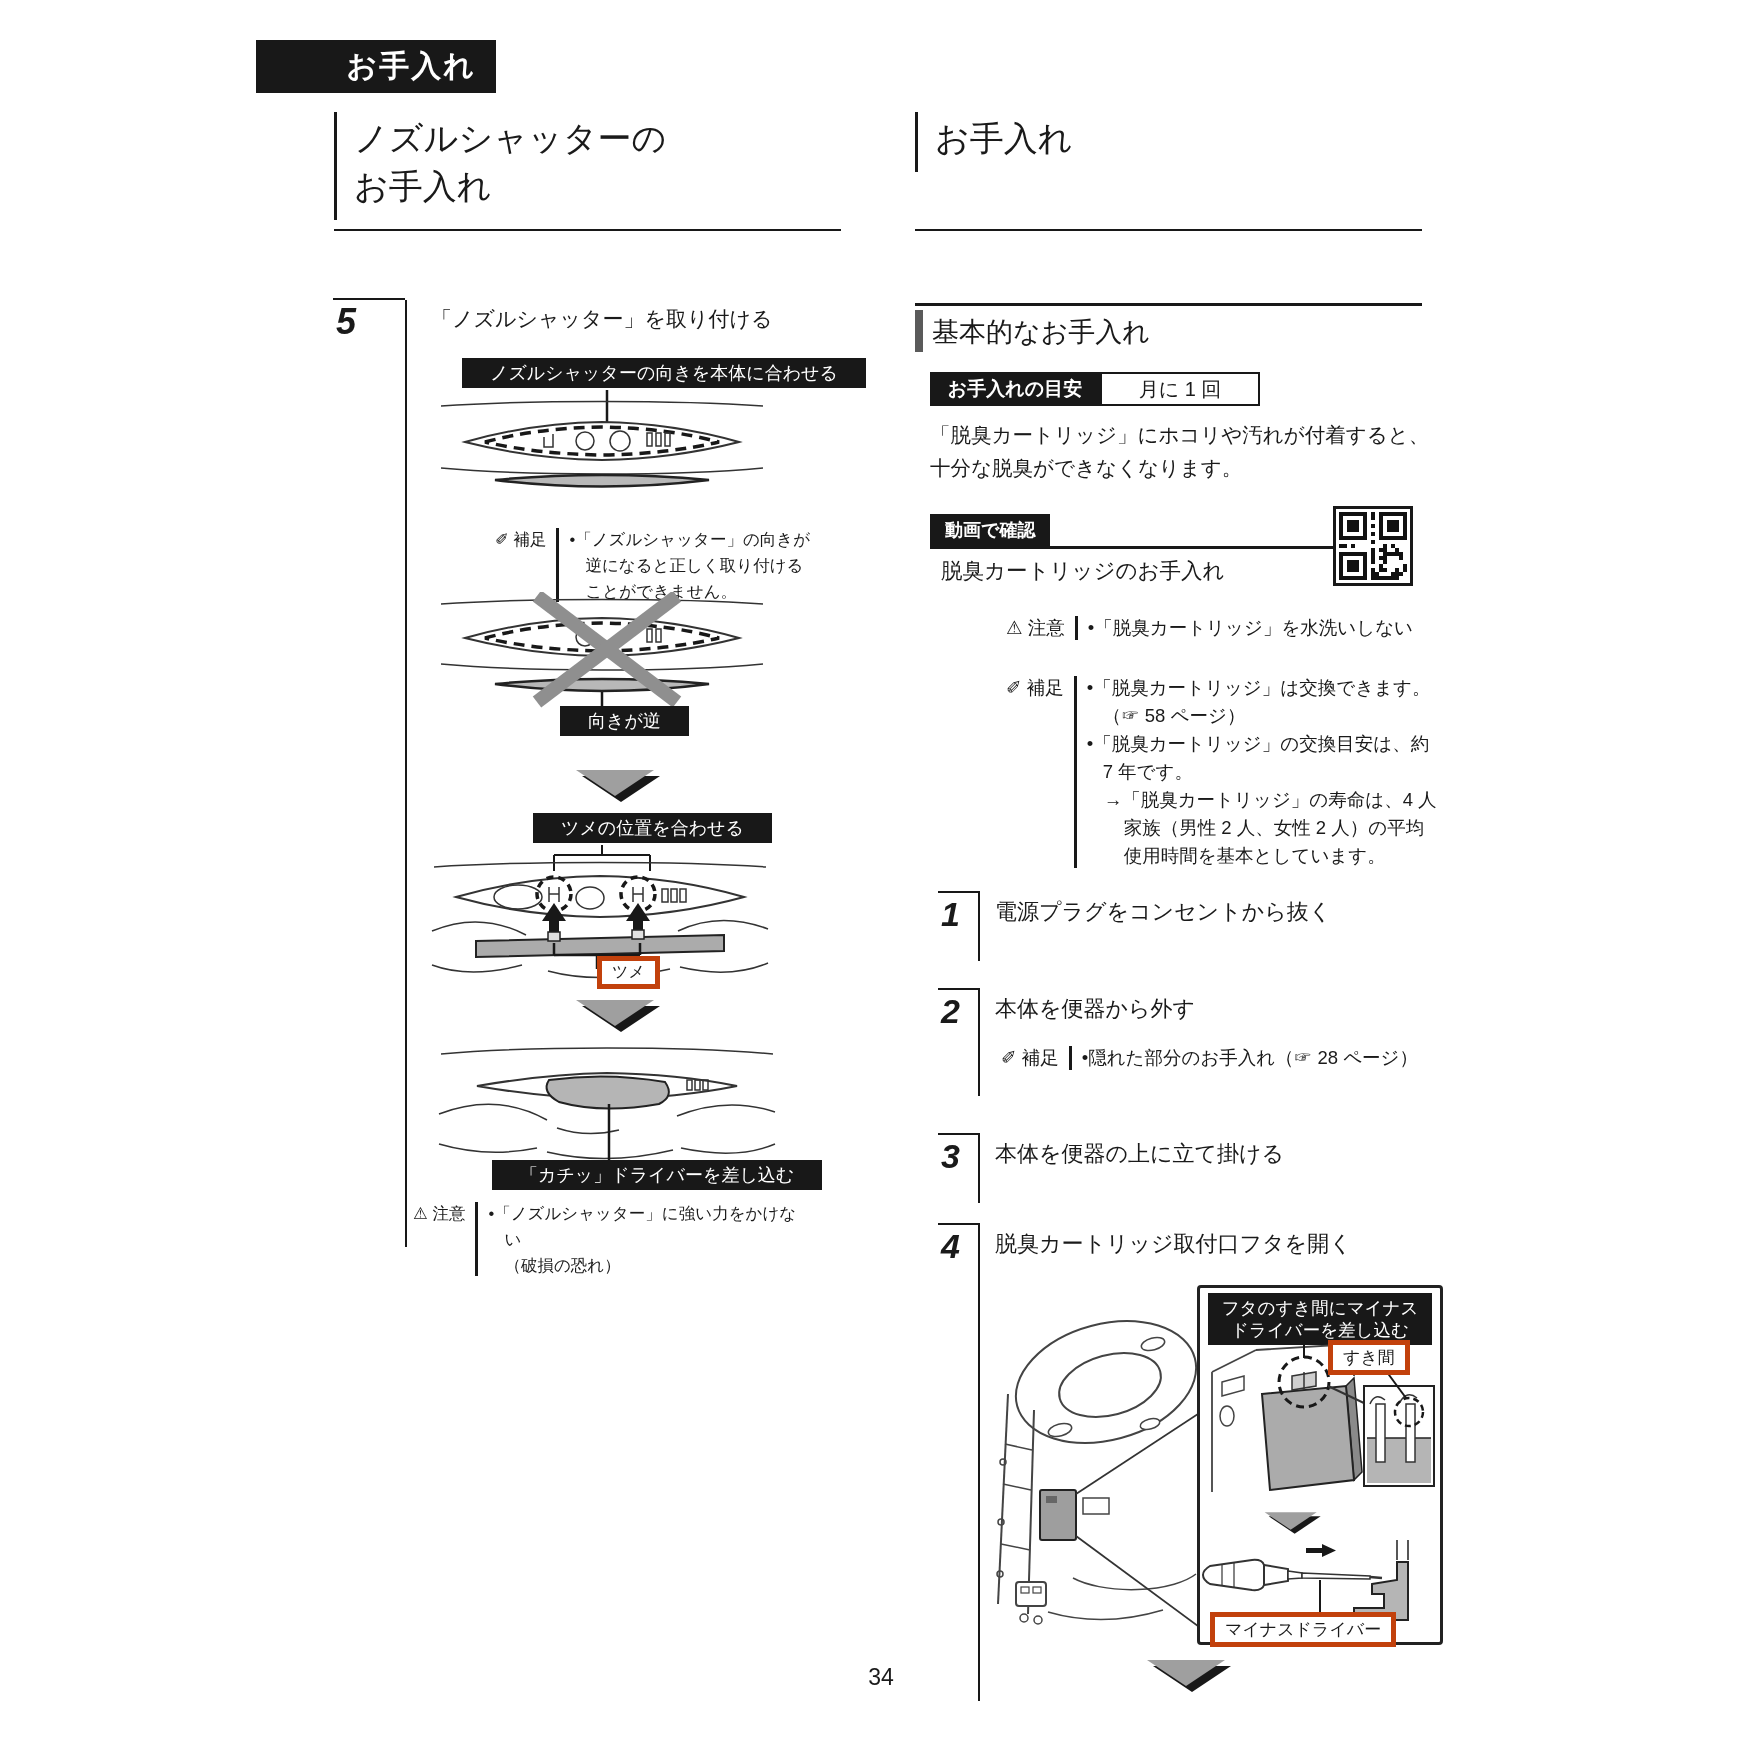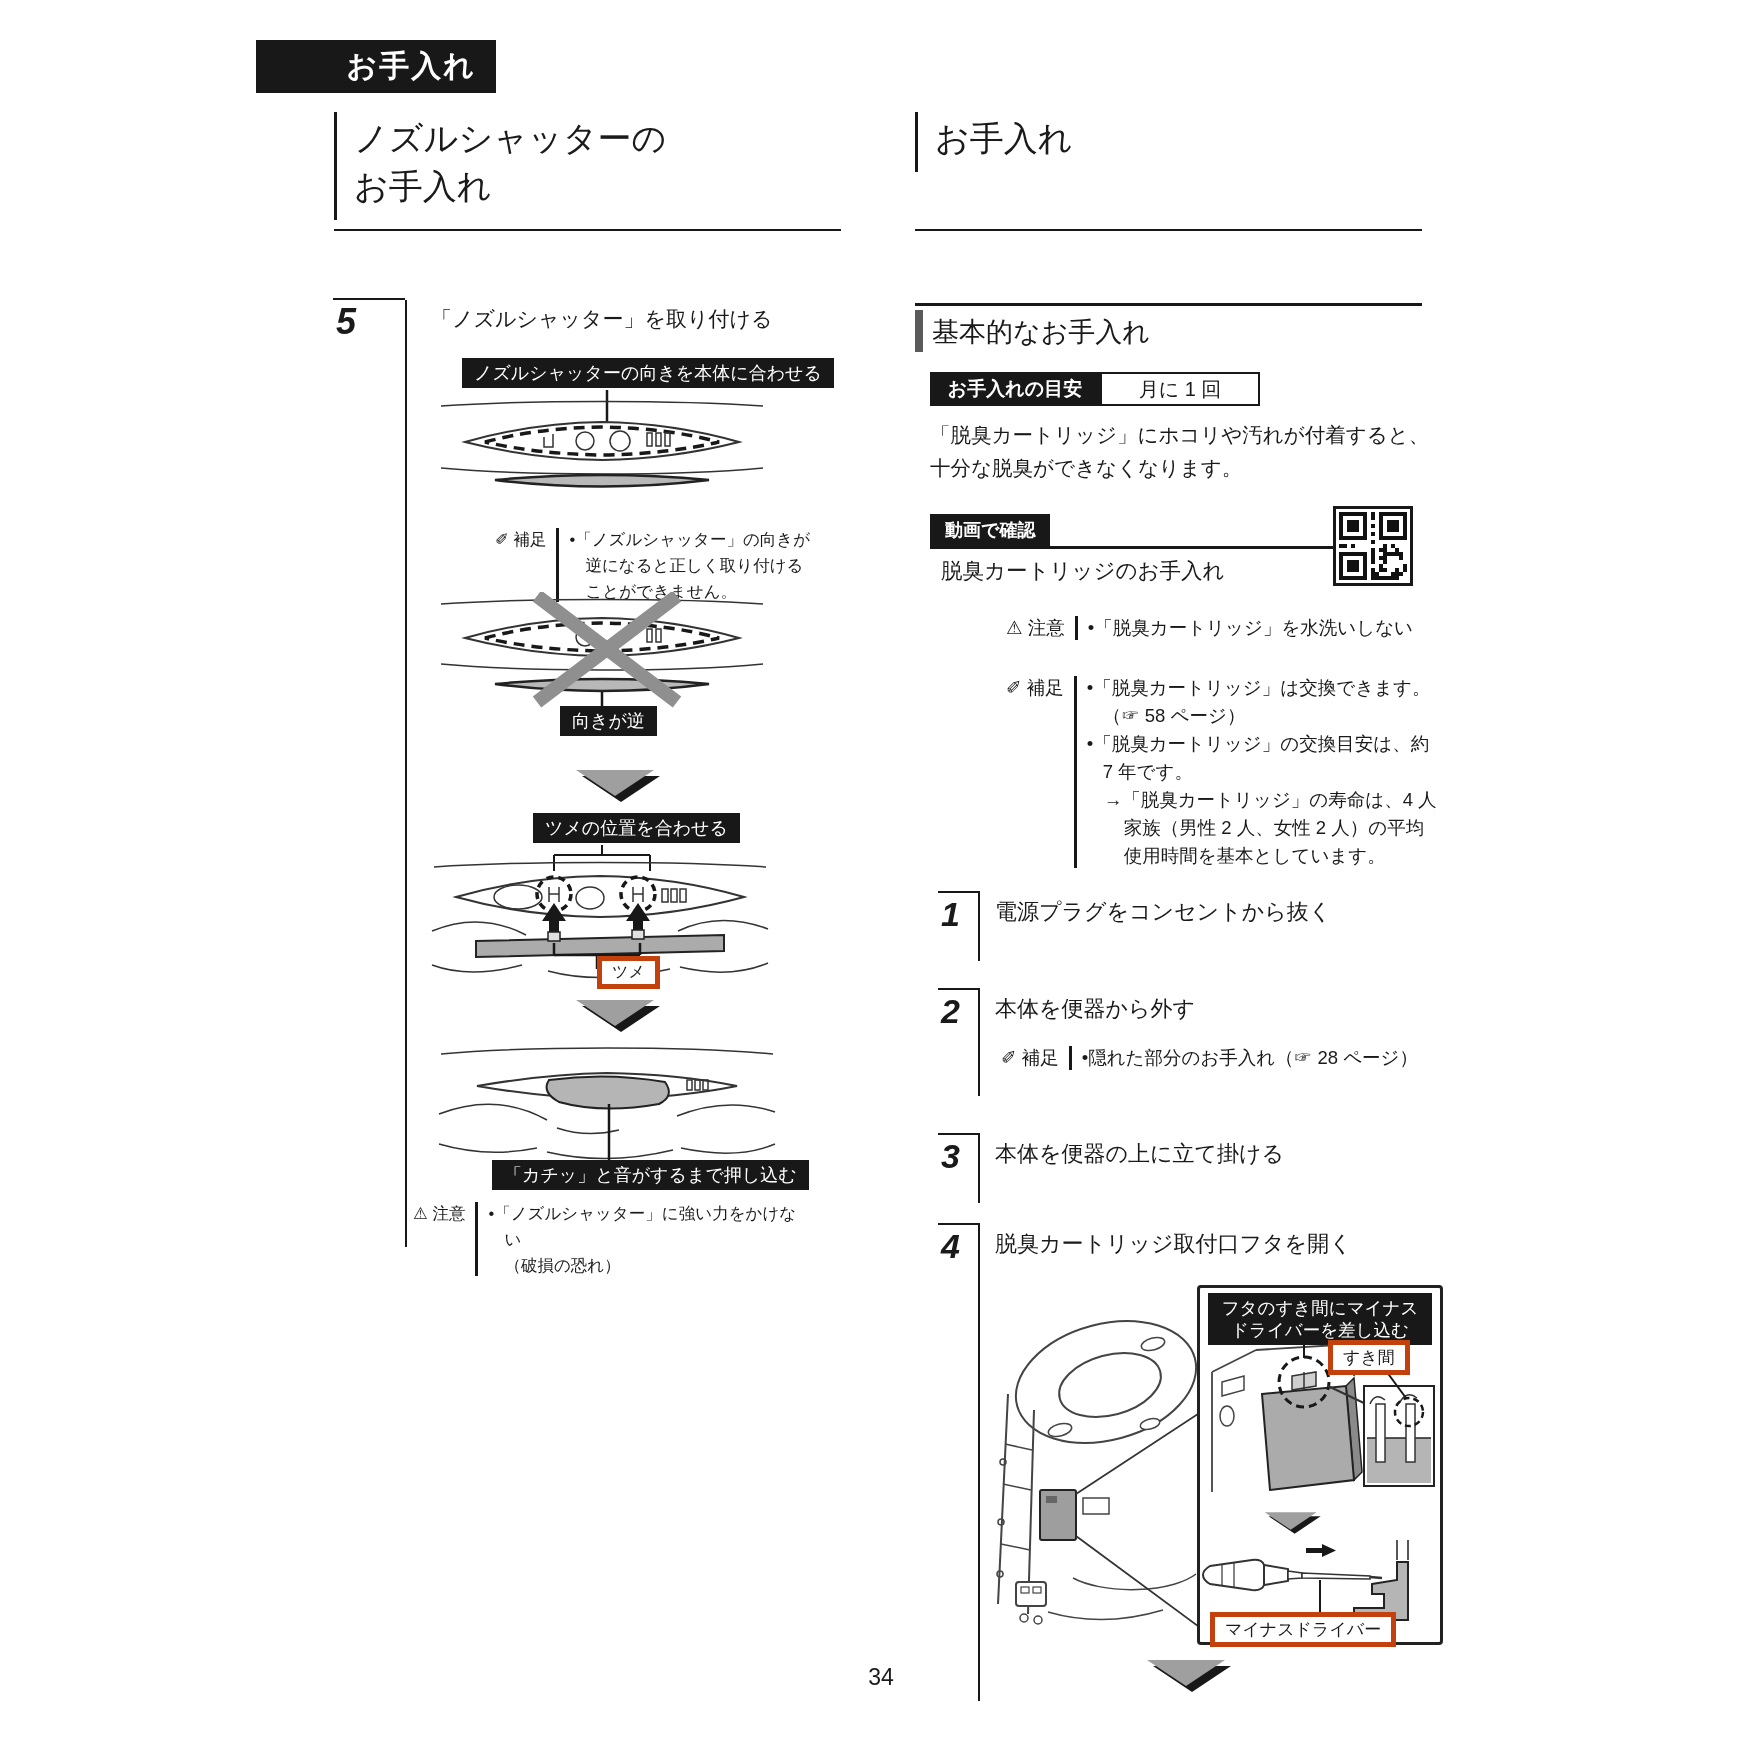--- a/index.html
+++ b/index.html
@@ -2,21 +2,21 @@
 <html><head>
 <meta charset="utf-8">
 <style>
 *{margin:0;padding:0;box-sizing:border-box}
 body{background:#e8e8e8;font-family:"Liberation Sans",sans-serif;color:#1a1a1a}
 .page{position:relative;width:1754px;height:1754px;background:#fff;overflow:hidden}
 .abs{position:absolute}
 .badge{background:#181818;color:#fff;font-weight:bold;font-size:30px;display:flex;align-items:center;justify-content:flex-end;padding-right:20px;letter-spacing:2px}
 .heading{border-left:3px solid #181818;padding:2px 0 10px 17px;font-size:34px;line-height:48px}
 .rule{background:#181818}
-.callout{background:#181818;color:#fff;font-size:18px;padding:3px 12px;white-space:nowrap;display:inline-block}
+.callout{background:#181818;color:#fff;font-size:18px;padding:3px 28px;white-space:nowrap;display:inline-block}
 .boxlabel{border:5px solid #c2410c;background:#fff;padding:1px 10px;white-space:nowrap;display:inline-block}
 .note{display:flex;align-items:stretch;font-size:16.5px;line-height:26px}
 .note-head{white-space:nowrap;flex:0 0 auto}
 .note-bar{flex:0 0 3px;background:#181818;margin:2px 10px}
 .hang{padding-left:16px;text-indent:-16px}
 .ind{padding-left:16px}
 .hang-arrow{padding-left:37px;text-indent:-20px}
 .rnote{font-size:18.5px;line-height:28px}
 .stephead{display:flex}
 .stepnum{font-style:italic;font-weight:bold;font-size:34px;line-height:1;border-top:2px solid #181818;padding:4px 0 0 3px}
@@ -172,21 +172,21 @@
       <path d="M112,40 Q170,32 228,42 Q238,56 222,64 Q165,74 122,62 Q104,52 112,40 Z" fill="#b5b5b5" stroke="#222" stroke-width="2"></path>
       <path d="M2,74 Q60,52 110,80" stroke="#333" stroke-width="1.5" fill="none"></path>
       <path d="M2,104 Q50,118 100,108" stroke="#333" stroke-width="1.5" fill="none"></path>
       <path d="M240,76 Q290,56 338,72" stroke="#333" stroke-width="1.5" fill="none"></path>
       <path d="M244,108 Q300,120 338,104" stroke="#333" stroke-width="1.5" fill="none"></path>
       <path d="M110,112 Q170,126 236,110" stroke="#333" stroke-width="1.5" fill="none"></path>
       <path d="M120,88 Q150,98 182,90" stroke="#333" stroke-width="1.5" fill="none"></path>
       <line x1="172" y1="64" x2="172" y2="122" stroke="#181818" stroke-width="2.5"></line>
     </svg>
   </div>
-  <div class="abs callout" style="left:492px;top:1160px">「カチッ」と音がするまで押し込む</div>
+  <div class="abs callout" style="left:492px;top:1160px">「カチッ」ドライバーを差し込む</div>
 
   <div class="abs note" style="left:413px;top:1200px;width:390px">
     <span class="note-head">
       <span>⚠</span>
       <span>注意</span>
     </span>
     <span class="note-bar"></span>
     <div>
       <div class="hang">•「ノズルシャッター」に強い力をかけない</div>
       <div class="ind">（破損の恐れ）</div>

